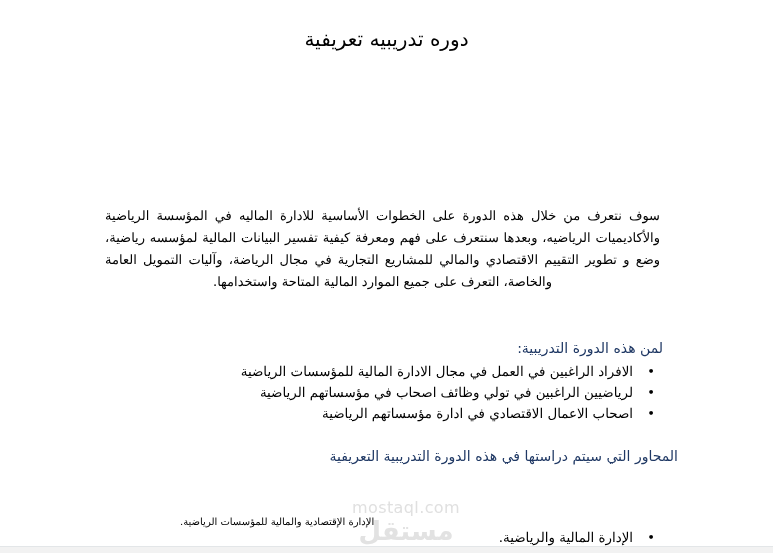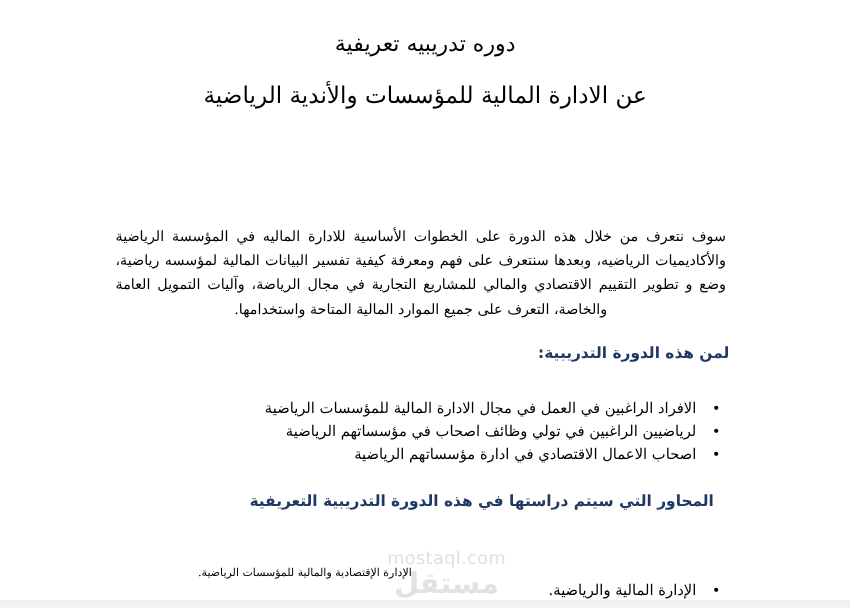--- a/index.html
+++ b/index.html
@@ -64,30 +64,30 @@
     unicode-bidi: isolate;
     text-align: right;
     white-space: nowrap;
   }
   #heading-objectives {
     top: 150px;
     right: 110px;
     font-size: 14px;
   }
   #heading-audience {
-    top: 313px;
+    top: 340px;
     right: 110px;
     font-size: 14px;
-    font-weight: bold;
+    font-weight: normal;
   }
   #heading-topics {
     top: 448px;
-    right: 124px;
+    right: 95px;
     font-size: 14px;
-    font-weight: bold;
+    font-weight: normal;
     letter-spacing: 0.6px;
   }
 
   
   #objectives-paragraph {
     position: absolute;
     top: 192px;
     right: 113px;
     left: 105px;
     text-align: justify;
@@ -197,21 +197,20 @@
     margin-top: -1px;
   }
 </style>
 </head>
 <body>
 
 <div id="page">
 
   <h1 class="doc-title" id="title-line-1">دوره تدريبيه تعريفية</h1>
 
-  <h2 class="doc-title" id="title-line-2">عن الادارة المالية للمؤسسات والأندية الرياضية</h2>
 
 
   <p id="objectives-paragraph">سوف نتعرف من خلال هذه الدورة على الخطوات الأساسية للادارة الماليه في المؤسسة الرياضية والأكاديميات الرياضيه، وبعدها سنتعرف على فهم ومعرفة كيفية تفسير البيانات المالية لمؤسسه رياضية، وضع و تطوير  التقييم الاقتصادي والمالي للمشاريع التجارية في مجال الرياضة، وآليات التمويل العامة والخاصة، التعرف على جميع الموارد المالية المتاحة واستخدامها.</p>
 
   <div class="section-heading" id="heading-audience">لمن هذه الدورة التدريبية:</div>
 
   <ul class="bullet-list" id="audience-list">
     <li class="bullet-item">
       <span class="bullet-dot">•</span>
       <span class="bullet-text">الافراد الراغبين في العمل في مجال الادارة المالية للمؤسسات الرياضية</span>

